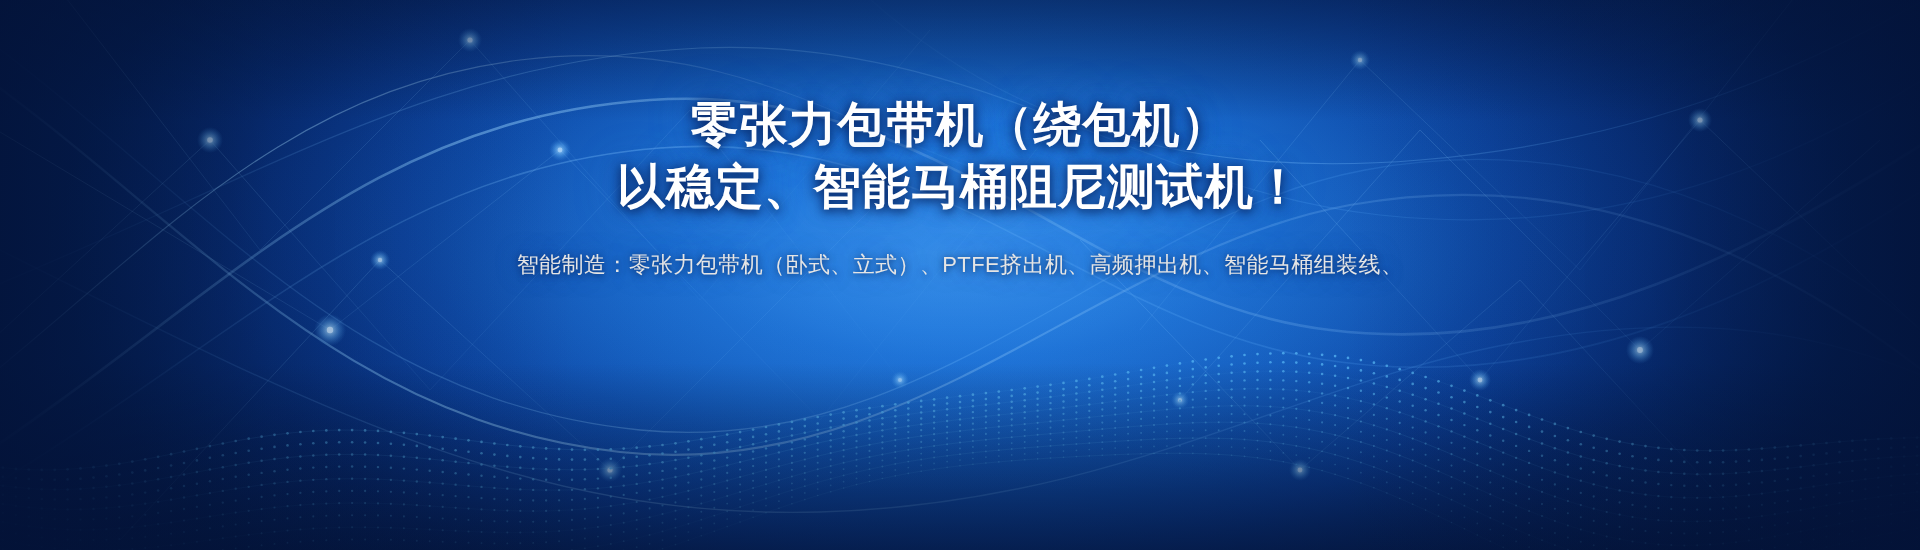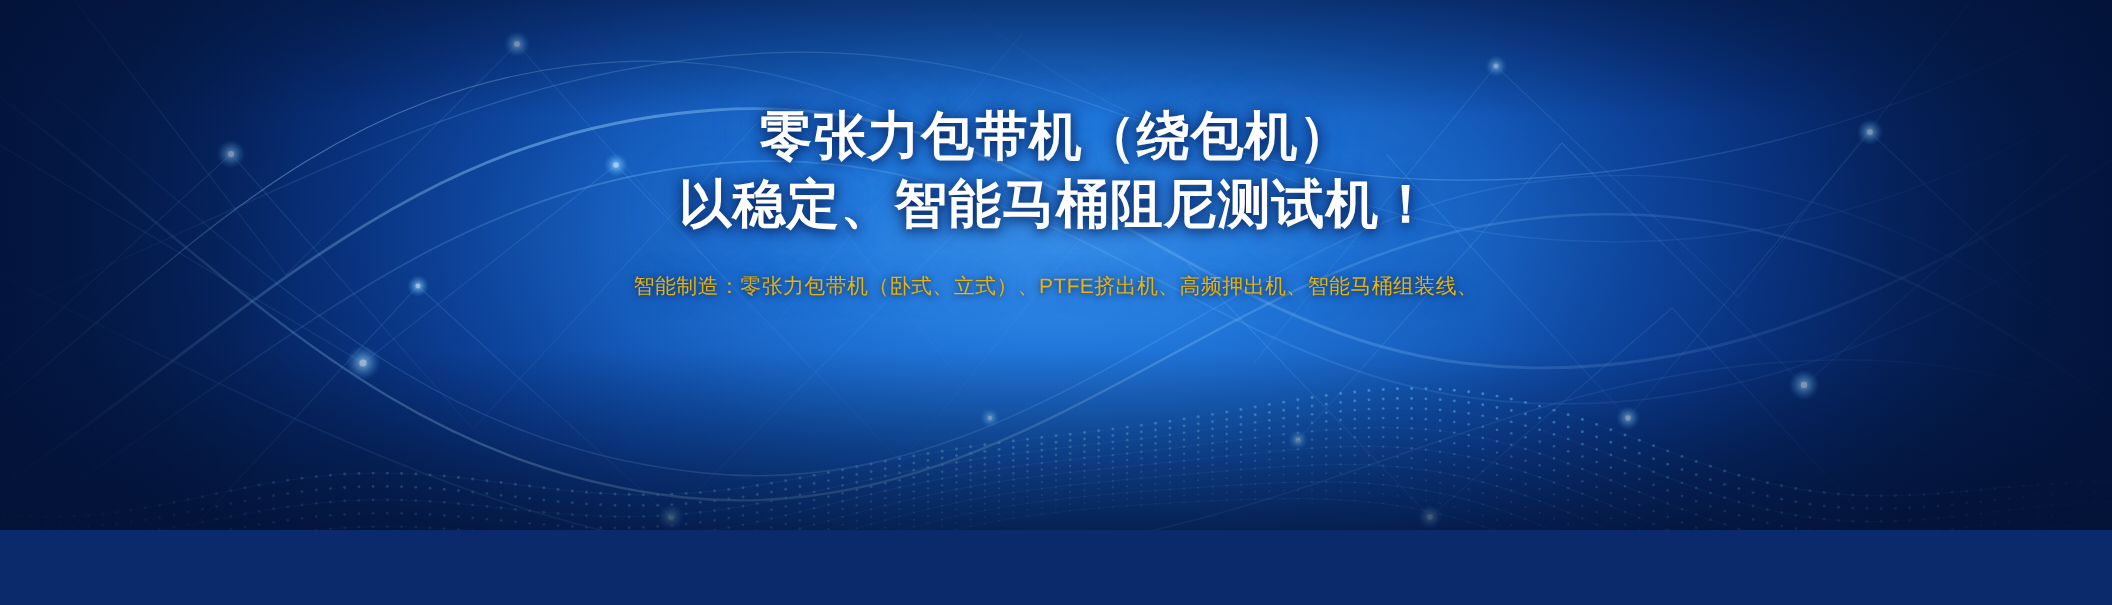--- a/index.html
+++ b/index.html
@@ -5,21 +5,21 @@
   html, body {
     margin: 0;
     padding: 0;
     background: #0a2a6b;
   }
   * { box-sizing: border-box; }
 
   .banner {
     position: relative;
     width: 1920px;
-    height: 482px;
+    height: 550px;
     overflow: hidden;
     font-family: "Liberation Sans", "DejaVu Sans", sans-serif;
     background: #0d3a8c;
   }
 
   
   .bg-base {
     position: absolute;
     inset: 0;
     background:
@@ -80,22 +80,22 @@
     line-height: 1.12;
   }
   .title-line-1 { font-size: 48px; }
   .title-line-2 { font-size: 48px; margin-top: 8px; }
 
   .subtitle-block {
     margin-top: 28px;
     text-align: center;
   }
   .subtitle-line {
-    color: #eab308;
-    font-size: 19px;
+    color: #e5e5e5;
+    font-size: 22px;
     line-height: 2.05;
     letter-spacing: 0.4px;
     white-space: nowrap;
     text-shadow: 0 1px 6px rgba(5,26,72,0.8), 0 0 22px rgba(20,70,160,0.55);
   }
 </style>
 </head>
 <body>
 
 <div class="banner">

